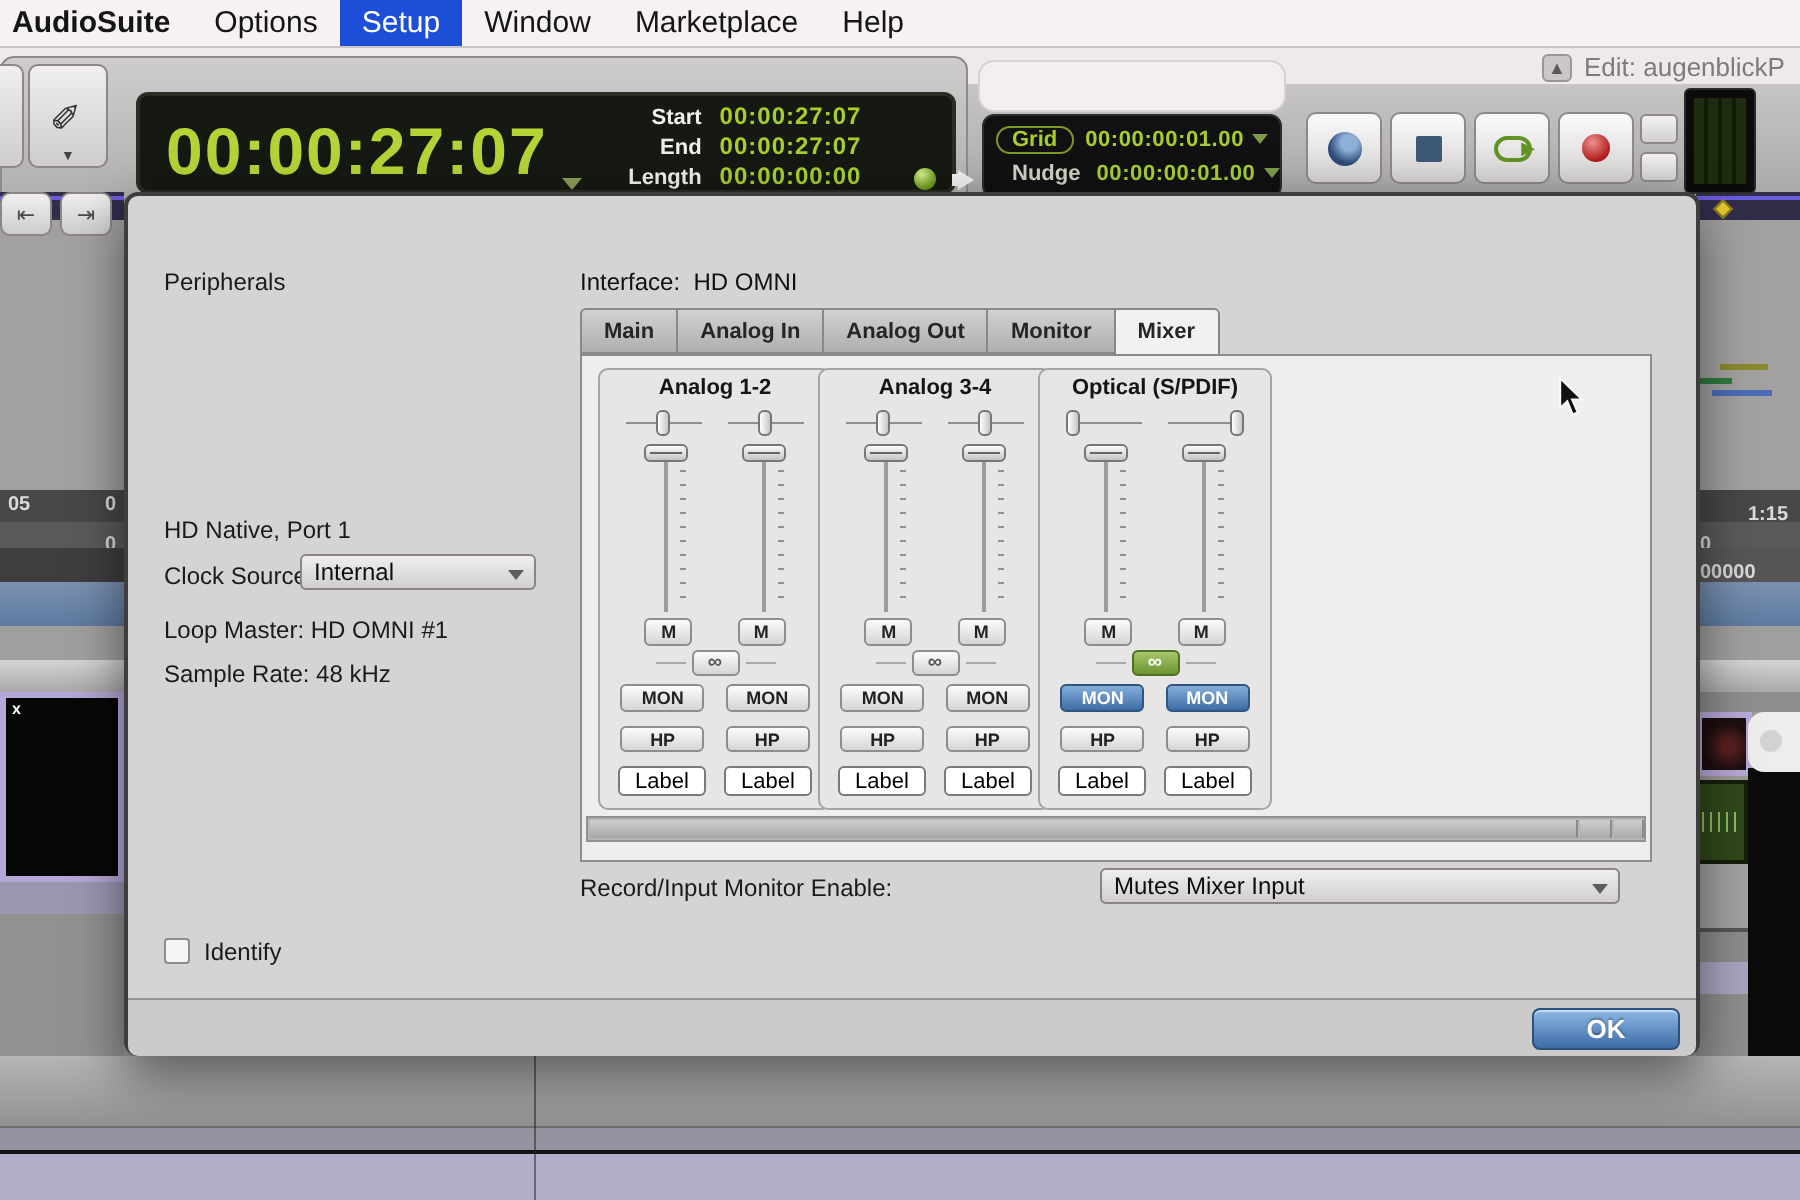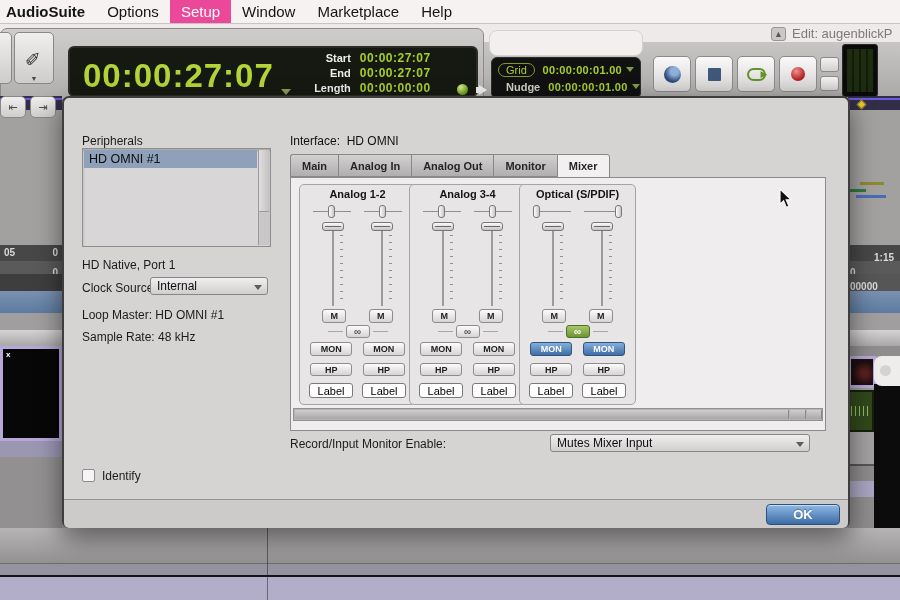--- a/index.html
+++ b/index.html
@@ -3,21 +3,21 @@
 <meta charset="utf-8">
 <style>
 *{margin:0;padding:0;box-sizing:border-box}
 html,body{width:900px;height:600px;overflow:hidden}
 body{position:relative;font-family:"Liberation Sans",sans-serif;background:#9e9b9b;color:#111}
 
 
 #menubar{position:absolute;left:0;top:0;width:900px;height:24px;background:#f7f2f2;border-bottom:1px solid #c9c3c3;display:flex;align-items:stretch;font-size:15px;color:#151515;z-index:6}
 #menubar .mi{padding:0 11px;line-height:23px;white-space:nowrap}
 #menubar .mi:first-child{margin-left:-5px;font-weight:bold}
-#menubar .mi.active{background:#ec4899;color:#fff}
+#menubar .mi.active{background:#1d4ed8;color:#fff}
 
 
 #titlestrip{position:absolute;left:0;top:24px;width:900px;height:20px;background:#efeaea;border-bottom:1px solid #c4bebe;z-index:1}
 #titlestrip .txt{position:absolute;left:792px;top:2px;font-size:13px;color:#7d7a7a;white-space:nowrap}
 #titleicon{position:absolute;left:771px;top:3px;width:15px;height:14px;background:#ccc7c7;border:1px solid #9b9696;border-radius:3px;font-size:9px;line-height:12px;text-align:center;color:#5d5959}
 
 
 #toolbar{position:absolute;left:0;top:42px;width:900px;height:58px;background:linear-gradient(#c8c5c5,#aaa7a7);z-index:1}
 #transportwin{position:absolute;left:0;top:28px;width:484px;height:72px;background:linear-gradient(#cfcccc,#b2afaf);border:1px solid #8e8a8a;border-radius:7px 7px 0 0;z-index:1}
 .tbtn{position:absolute;background:linear-gradient(#f1eeee,#cfcccc);border:1px solid #8b8787;border-radius:5px;display:flex;align-items:center;justify-content:center;color:#4a4a4a;z-index:2}
@@ -36,21 +36,21 @@
 #tcicons{display:flex;align-items:center;gap:8px;margin-left:10px}
 .greendot{width:11px;height:11px;border-radius:50%;background:radial-gradient(circle at 35% 30%,#d9ef8e,#669618 70%)}
 .spk{display:flex;align-items:center}
 .spk .bar{width:3px;height:6px;background:#efefef}
 .spk .cone{width:0;height:0;border-top:5px solid transparent;border-bottom:5px solid transparent;border-left:8px solid #efefef}
 
 
 #whitebox{position:absolute;left:489px;top:30px;width:154px;height:26px;background:#f3efef;border:1px solid #d7d1d1;border-radius:8px;z-index:1}
 #gridblock{position:absolute;left:491px;top:57px;width:150px;height:42px;background:#111;border:1px solid #2e2e2e;border-radius:6px;z-index:2;font-size:11px;padding:3px 6px}
 #gridblock .grow{display:flex;align-items:center;height:17px}
-#gridblock .pill{border:1px solid #7e9a26;border-radius:8px;color:#a6ce2c;padding:0 7px;font-weight:normal;height:14px;line-height:12px}
+#gridblock .pill{border:1px solid #7e9a26;border-radius:8px;color:#a6ce2c;padding:0 7px;font-weight:bold;height:14px;line-height:12px}
 #gridblock .nlabel{color:#cdd3c2;font-weight:bold;padding:0 8px}
 #gridblock .gv{color:#a6ce2c;font-weight:bold;margin-left:auto;letter-spacing:.3px}
 #gridblock .garr{width:0;height:0;border-left:4px solid transparent;border-right:4px solid transparent;border-top:5px solid #7e9a4a;margin-left:4px}
 
 
 .xbtn{position:absolute;top:56px;width:38px;height:36px;background:linear-gradient(#fbfafa,#d4d1d1);border:1px solid #8d8989;border-radius:5px;display:flex;align-items:center;justify-content:center;z-index:2}
 .ic-online{width:17px;height:17px;border-radius:50%;background:radial-gradient(circle at 62% 32%,#8db0d8 25%,#2d4a78 65%)}
 .ic-stop{width:13px;height:13px;background:#3e5878;border-radius:1px}
 .ic-loop{position:relative;width:19px;height:13px;border:2px solid #619327;border-radius:8px}
 .ic-loop span{position:absolute;right:-4px;top:-1px;font-size:9px;color:#619327}
@@ -274,26 +274,20 @@
 <div id="brow1"></div>
 <div id="bline1"></div>
 <div id="brow2"></div>
 <div id="bline2"></div>
 <div id="brow3"></div>
 <div id="bdiv"></div>
 
 <div id="dlg">
 
   <div class="lbl" style="left:18px;top:36px">Peripherals</div>
-  <div id="listbox">
-    <div class="sel">HD OMNI #1</div>
-    <div id="vscroll">
-        <div class="vthumb"></div>
-      </div>
-  </div>
   <div class="lbl" style="left:18px;top:160px">HD Native, Port 1</div>
   <div class="lbl" style="left:18px;top:183px">Clock Source:</div>
   <div class="dd" style="left:86px;top:179px;width:118px;height:18px">
     <span>Internal</span>
     <span class="arr"></span>
   </div>
   <div class="lbl" style="left:18px;top:210px">Loop Master: HD OMNI #1</div>
   <div class="lbl" style="left:18px;top:232px">Sample Rate: 48 kHz</div>
 
   <div id="iface">

